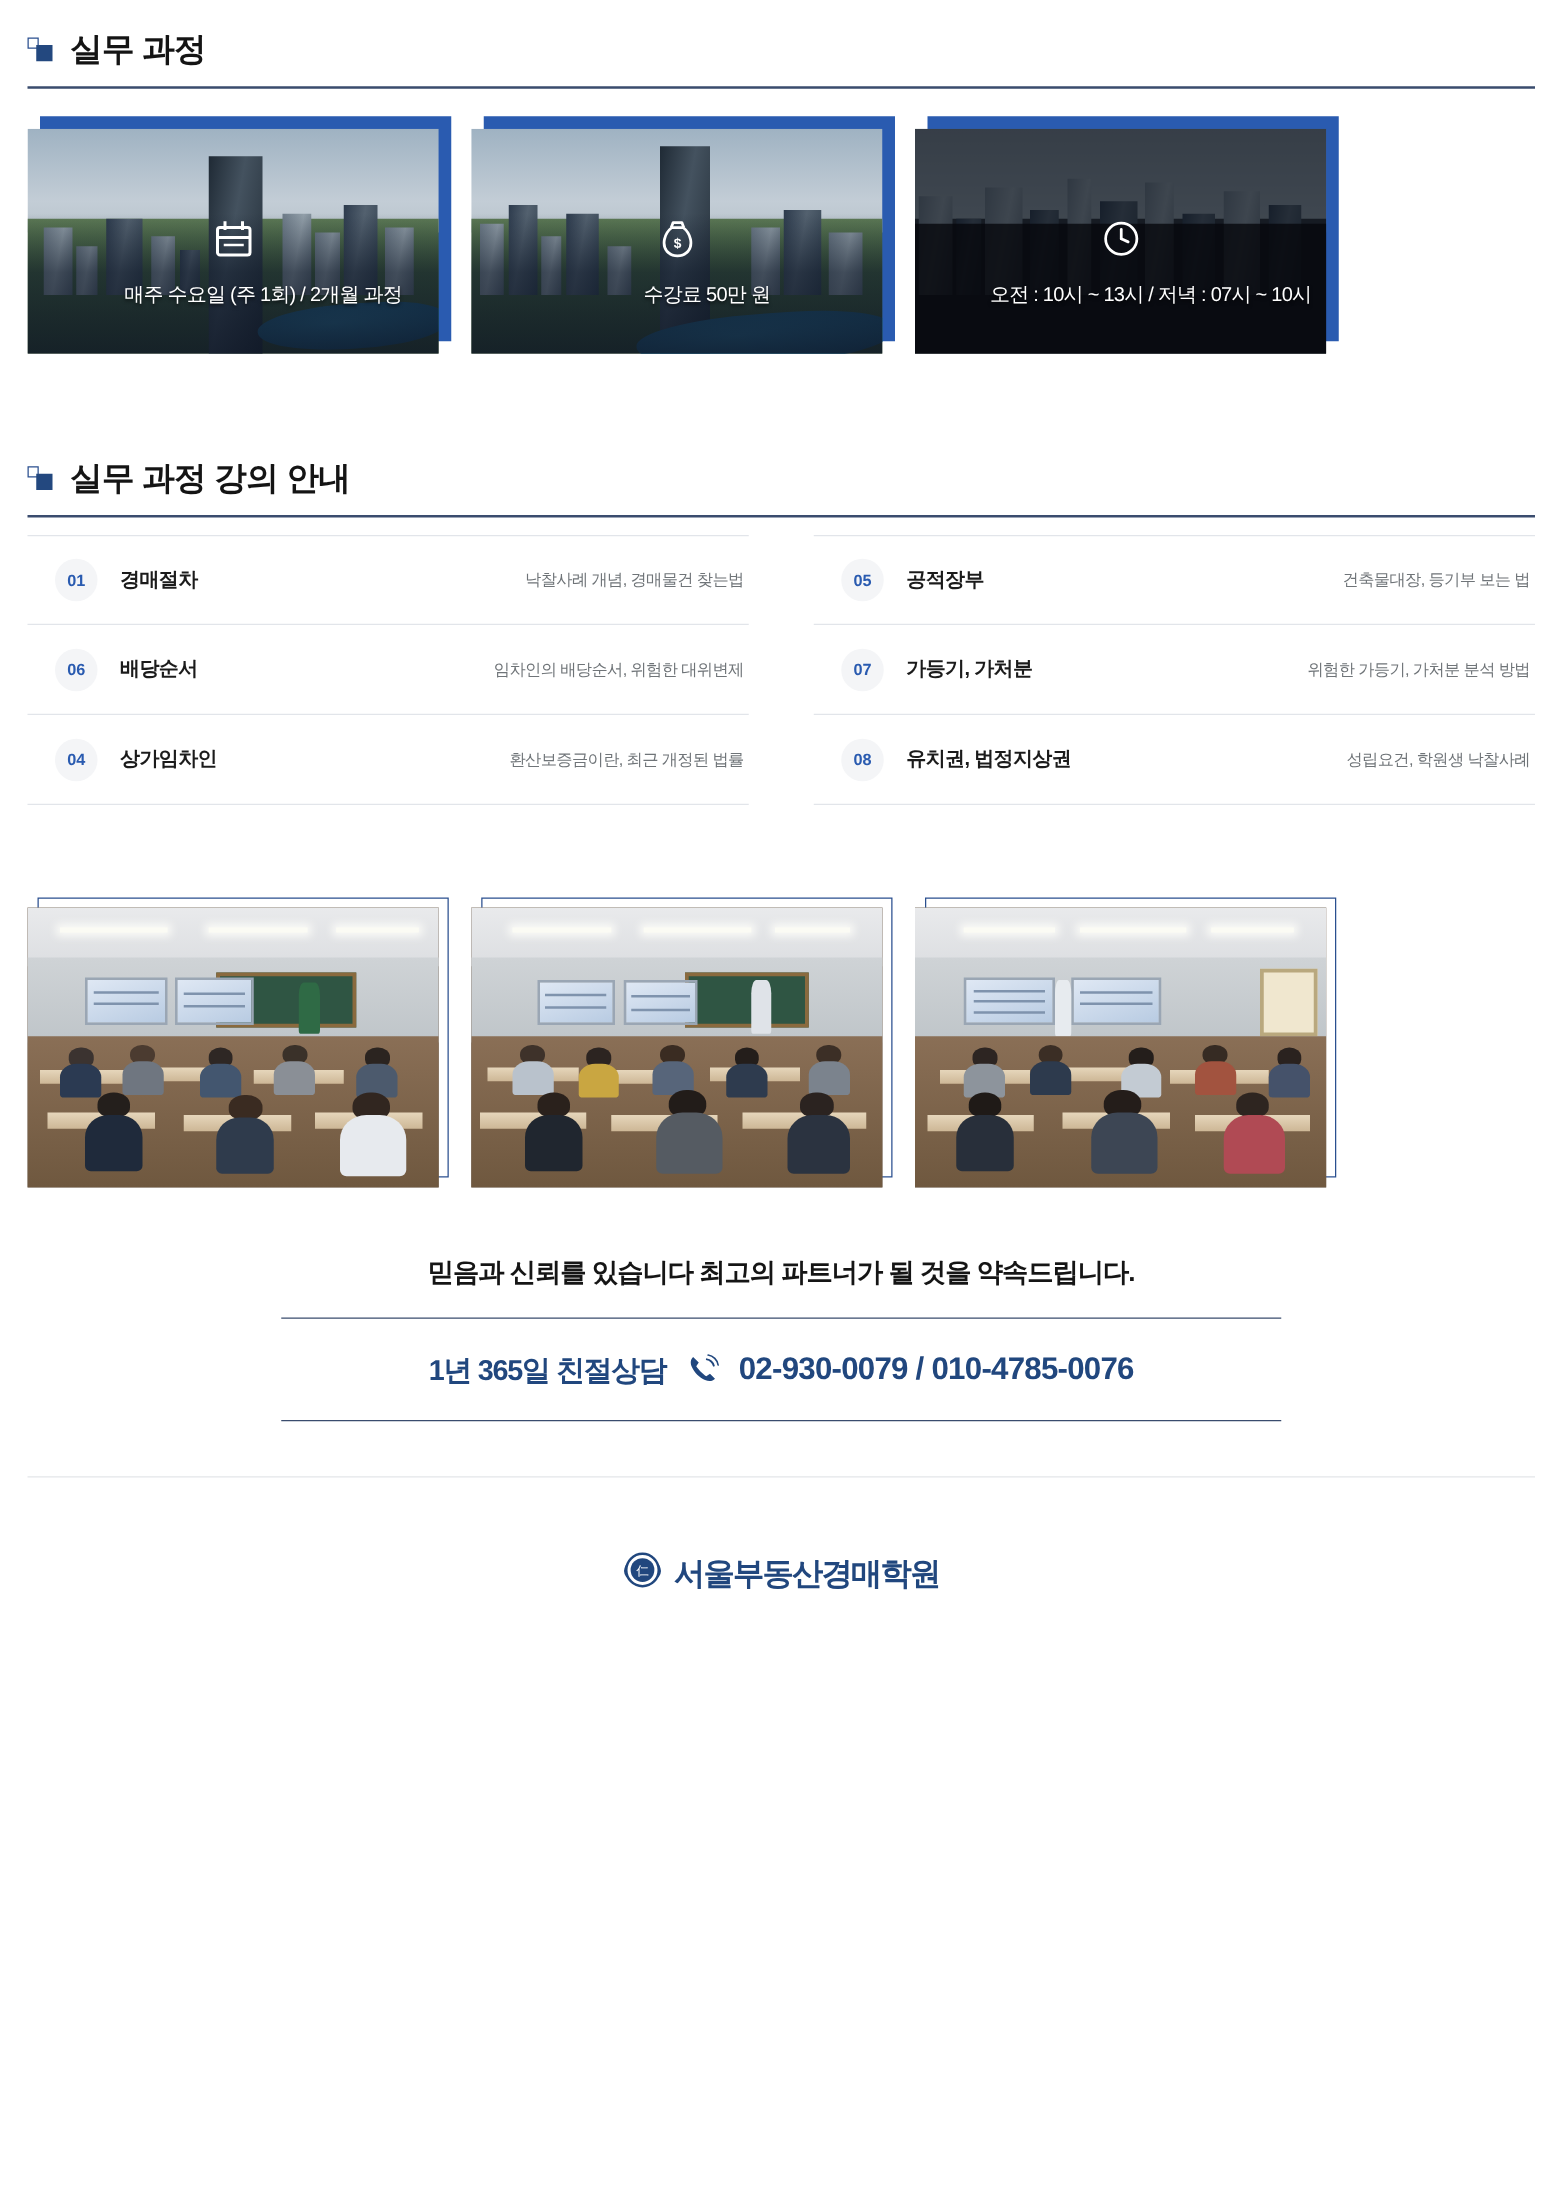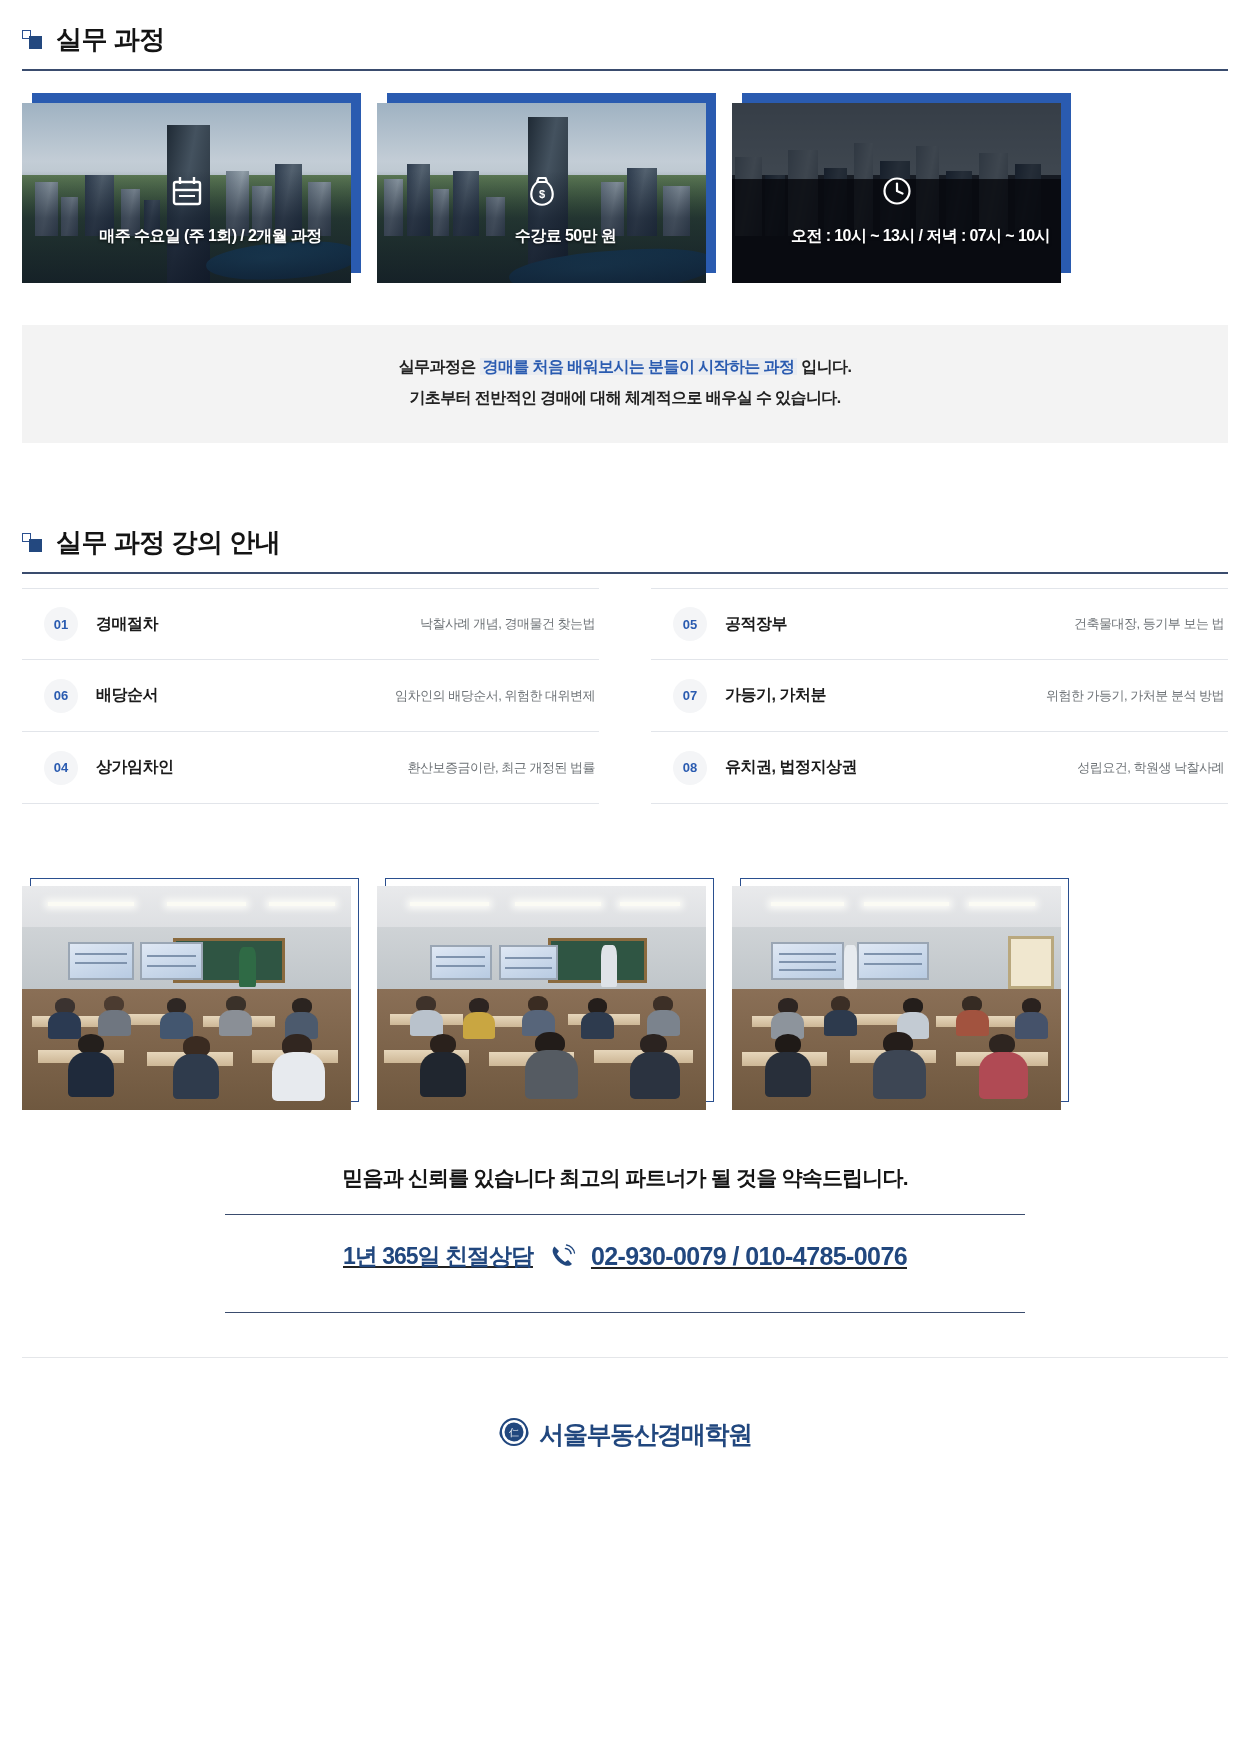--- a/index.html
+++ b/index.html
@@ -72,21 +72,21 @@
     position: absolute; left: 0; right: 0; bottom: 0; height: 58%;
     background: rgba(6,8,12,0.80);
   }
   .card-overlay {
     position: absolute; inset: 0; display: flex; flex-direction: column;
     align-items: center; justify-content: flex-end; padding-bottom: 36px;
   }
   .card-icon { margin-bottom: 18px; }
   .card-icon svg { display: block; }
   .card-label {
-    color: #ffffff; font-size: 16px; font-weight: bold; letter-spacing: -0.6px;
+    color: #ffffff; font-size: 16px; font-weight: normal; letter-spacing: -0.6px;
     text-shadow: 0 1px 3px rgba(0,0,0,.7); white-space: nowrap; margin-left: 48px;
   }
 
   
   .notice {
     margin-top: 42px; background: #f3f3f3; padding: 26px 20px 30px;
     text-align: center;
   }
   .notice-line { font-size: 16px; font-weight: bold; letter-spacing: -0.6px; line-height: 1.95; }
   .accent-text { color: #2a5bb0; background: #e9ecf1; padding: 0 3px; }
@@ -164,23 +164,22 @@
 
   
   .promo { text-align: center; margin-top: 54px; }
   .promo-line {
     font-size: 21px; font-weight: bold; color: #151515; letter-spacing: -0.8px;
   }
   .promo-rule {
     width: 800px; height: 1px; background: #3a4c6e; margin: 22px auto 0;
   }
   .promo-phone {
-    display: flex; align-items: center; justify-content: center; gap: 14px;
-    margin: 26px 0 40px;
-    text-decoration: underline;
+    display: flex; align-items: flex-start; justify-content: center; gap: 14px;
+    margin: 26px 0 24px;
   }
   .promo-consult {
     font-size: 23px; font-weight: bold; color: #21477e; letter-spacing: -1px;
   }
   .promo-num {
     font-size: 25px; font-weight: bold; color: #21477e; letter-spacing: -0.6px;
   }
   .phone-ico svg { display: block; }
 
   
@@ -300,28 +299,20 @@
               <line x1="17" y1="17" x2="17" y2="9.5" stroke="#fff" stroke-width="2.2" stroke-linecap="round"></line>
               <line x1="17" y1="17" x2="22.5" y2="19.5" stroke="#fff" stroke-width="2.2" stroke-linecap="round"></line>
             </svg>
           </span>
           <span class="card-label">오전 : 10시 ~ 13시 / 저녁 : 07시 ~ 10시</span>
         </div>
       </div>
     </div>
   </div>
 
-  <div class="notice">
-    <div class="notice-line">
-      <span>실무과정은</span>
-      <span class="accent-text">경매를 처음 배워보시는 분들이 시작하는 과정</span>
-      <span>입니다.</span>
-    </div>
-    <div class="notice-line">기초부터 전반적인 경매에 대해 체계적으로 배우실 수 있습니다.</div>
-  </div>
 
   <div class="sec-head curr-head">
     <span class="sq-icon">
       <span class="sq-out"></span>
         <span class="sq-fill"></span>
     </span>
     <span class="sec-title">실무 과정 강의 안내</span>
   </div>
   <div class="hr-dark"></div>
 

